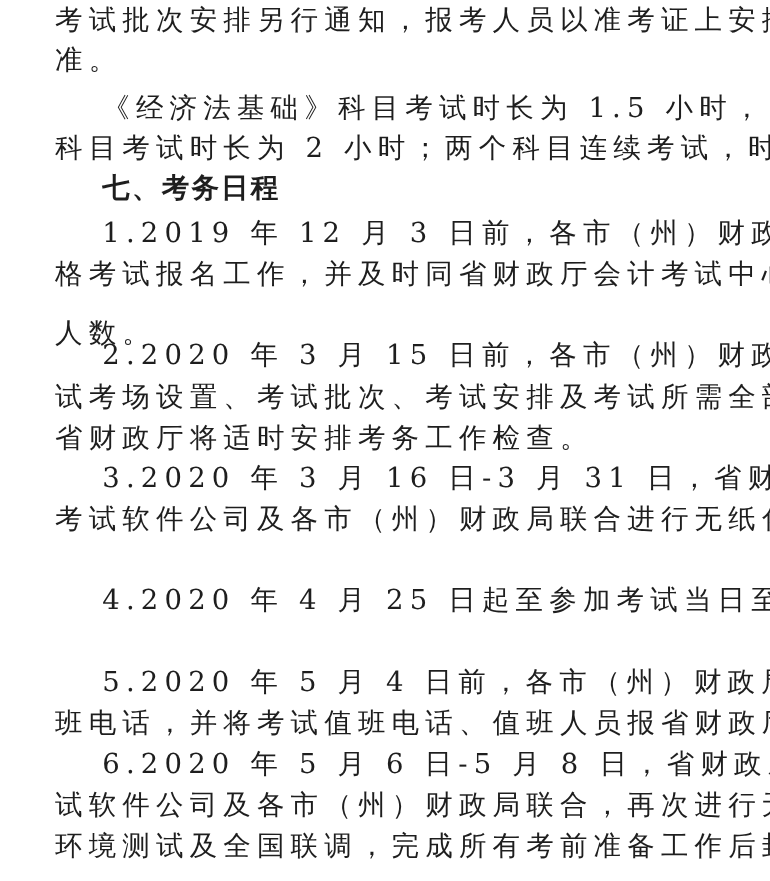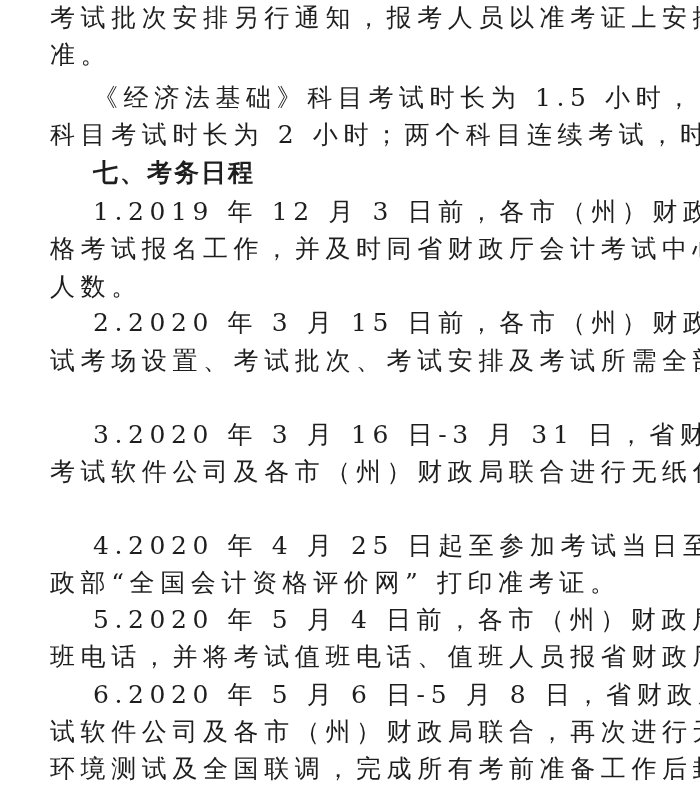--- a/index.html
+++ b/index.html
@@ -12,48 +12,48 @@
   .line {
     position: absolute;
     left: 50px;
     font-size: 25px;
     line-height: 30px;
     white-space: nowrap;
     letter-spacing: 5.6px;
   }
   .indent { left: 93px; }
   .heading {
-    font-family: Liberation Sans, sans-serif;
+    font-family: Liberation Serif, serif;
     font-weight: bold;
     letter-spacing: 2px;
   }
 </style>
 </head>
 <body>
 
 <div class="page">
   <div class="line" style="top:3px">考试批次安排另行通知，报考人员以准考证上安排的考试时间为</div>
   <div class="line" style="top:40px">准。</div>
   <div class="line indent" style="top:83px">《经济法基础》科目考试时长为 1.5 小时，《初级会计实务》</div>
   <div class="line" style="top:120px">科目考试时长为 2 小时；两个科目连续考试，时间不得混用。</div>
 
   <div class="line indent heading" style="top:157px">七、考务日程</div>
 
   <div class="line indent" style="top:197px">1.2019 年 12 月 3 日前，各市（州）财政局完成初级会计资</div>
   <div class="line" style="top:234px">格考试报名工作，并及时同省财政厅会计考试中心核对考试报名</div>
-  <div class="line" style="top:272px">人数。</div>
+  <div class="line" style="top:288px">人数。</div>
 
   <div class="line indent" style="top:308px">2.2020 年 3 月 15 日前，各市（州）财政局上报初级资格考</div>
   <div class="line" style="top:346px">试考场设置、考试批次、考试安排及考试所需全部设备准备情况，</div>
+  <div class="line" style="top:383px">省财政厅将适时安排考务工作检查。</div>
 
   <div class="line indent" style="top:420px">3.2020 年 3 月 16 日-3 月 31 日，省财政厅会计考试中心、</div>
   <div class="line" style="top:457px">考试软件公司及各市（州）财政局联合进行无纸化考试网络环境</div>
 
   <div class="line indent" style="top:531px">4.2020 年 4 月 25 日起至参加考试当日至，考生自行登录财</div>
-  <div class="line" style="top:568px">政部“全国会计资格评价网” 打印准考证。</div>
 
   <div class="line indent" style="top:605px">5.2020 年 5 月 4 日前，各市（州）财政局向社会公布考试值</div>
   <div class="line" style="top:642px">班电话，并将考试值班电话、值班人员报省财政厅会计考试中心。</div>
 
   <div class="line indent" style="top:680px">6.2020 年 5 月 6 日-5 月 8 日，省财政厅会计考试中心、考</div>
   <div class="line" style="top:717px">试软件公司及各市（州）财政局联合，再次进行无纸化考试网络</div>
   <div class="line" style="top:754px">环境测试及全国联调，完成所有考前准备工作后封场。</div>
 </div>
 
 </body></html>

